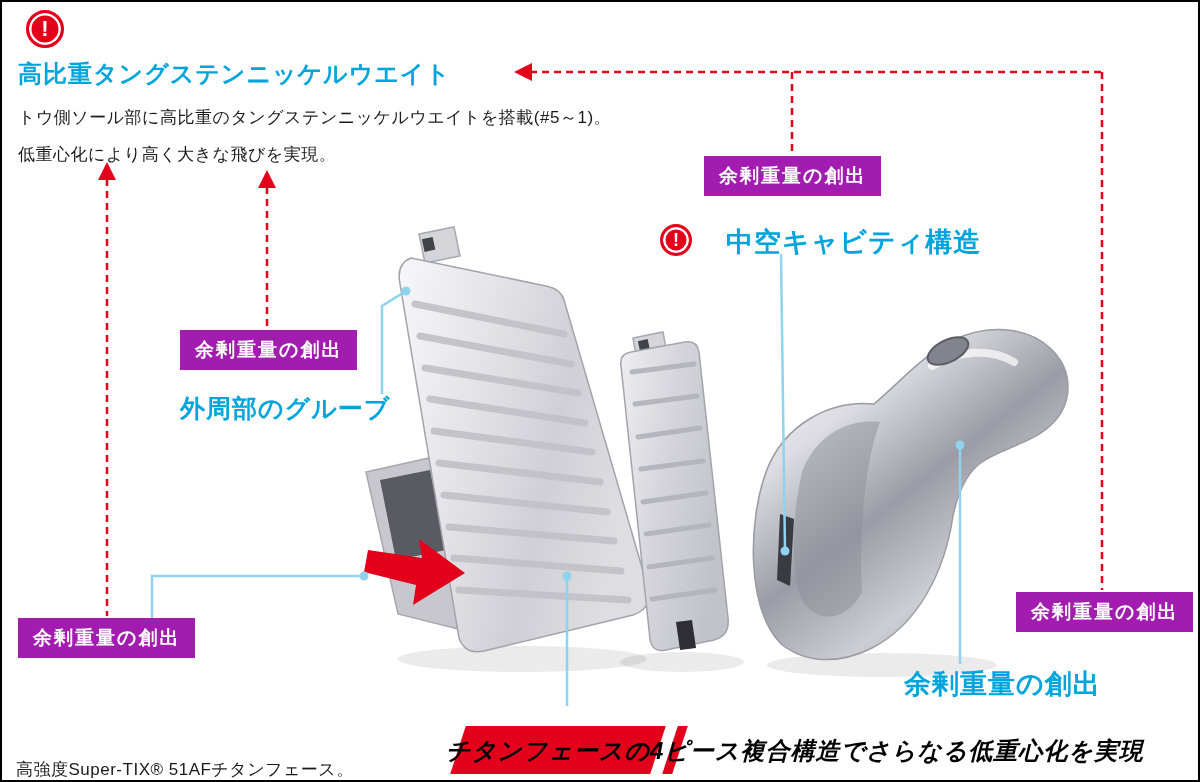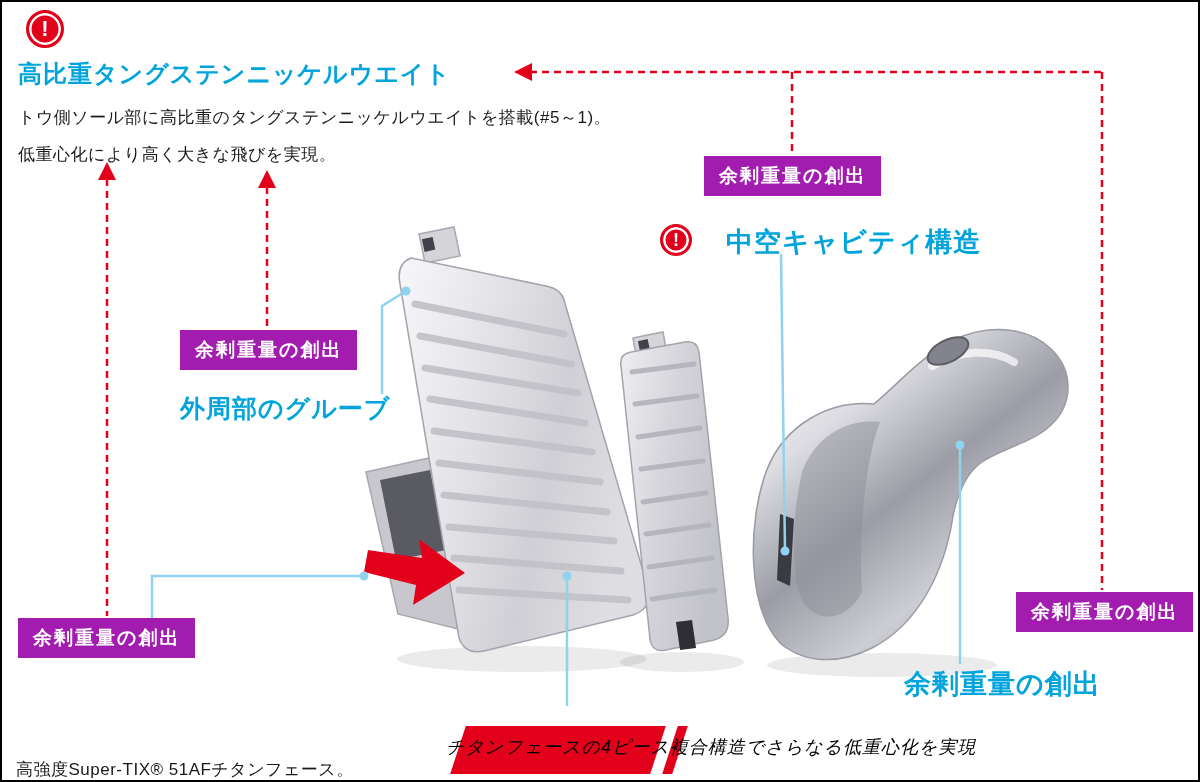--- a/index.html
+++ b/index.html
@@ -24,21 +24,21 @@
   .alert-sub{left:658px;top:222px;width:26px;height:26px;font-size:18px;}
   .banner-red{
     position:absolute;left:456px;top:724px;width:200px;height:48px;
     background:#e3001b;transform:skewX(-18deg);
   }
   .banner-red-sliver{
     position:absolute;left:668px;top:724px;width:10px;height:48px;
     background:#e3001b;transform:skewX(-18deg);
   }
   .banner-text{
-    position:absolute;left:444px;top:733px;font-size:18px;font-weight:normal;
+    position:absolute;left:444px;top:733px;font-size:24px;font-weight:bold;
     font-style:italic;color:#000;letter-spacing:1px;white-space:nowrap;
   }
 </style>
 </head>
 <body>
 
 <div id="stage">
 
   <svg id="art" viewBox="0 0 1200 782">
     <defs>

